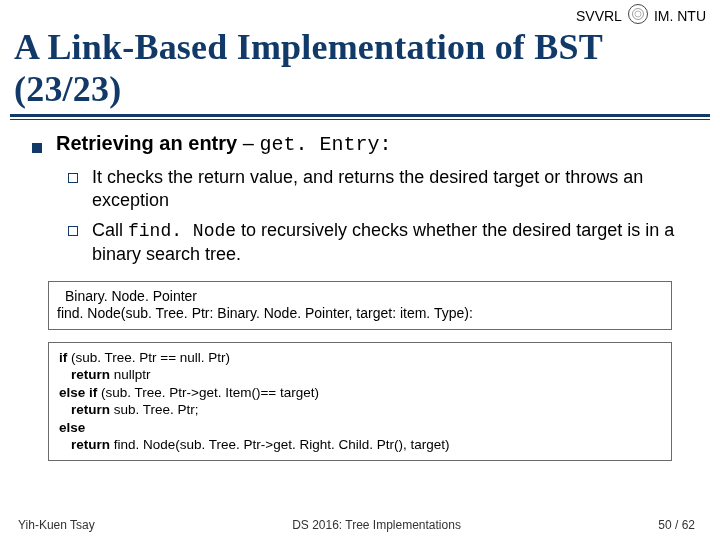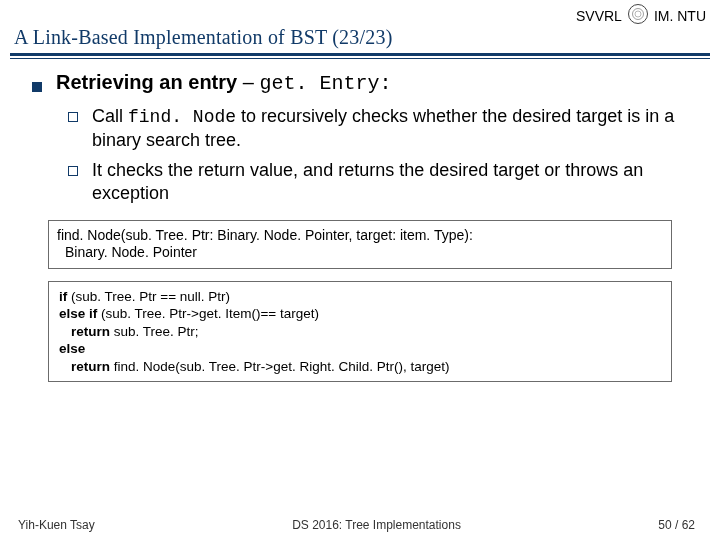--- a/index.html
+++ b/index.html
@@ -27,24 +27,24 @@
     border: 1px solid #444;
     border-radius: 50%;
     display: inline-flex;
     align-items: center;
     justify-content: center;
     font-size: 9px;
     color: #555;
   }
   .title {
     font-family: Georgia, "Times New Roman", serif;
-    font-size: 20px;
+    font-size: 36px;
     color: #113a68;
     padding: 0 14px 4px 14px;
-    font-weight: normal;
+    font-weight: bold;
     letter-spacing: 0.2px;
   }
   .rule1 {
     height: 3px;
     background: #113a68;
     margin: 0 10px;
   }
   .rule2 {
     height: 1px;
     background: #113a68;
@@ -145,37 +145,38 @@
 
   <div class="l1">
     <span class="sq"></span>
     <span class="l1-text">
       <span class="bold">Retrieving an entry</span><span> – </span><span class="code">get. Entry:</span>
     </span>
   </div>
 
   <div class="l2">
     <span class="sqo"></span>
+    <span class="l2-text">It checks the return value, and returns the desired target or throws an exception</span>
+  </div>
+
+  <div class="l2">
+    <span class="sqo"></span>
     <span class="l2-text">
       <span>Call </span><span class="code">find. Node</span><span> to recursively checks whether the desired target is in a binary search tree.</span>
     </span>
   </div>
 
-  <div class="l2">
-    <span class="sqo"></span>
-    <span class="l2-text">It checks the return value, and returns the desired target or throws an exception</span>
-  </div>
-
   <div class="codebox">
+    <div style="padding-left:8px">Binary. Node. Pointer</div>
     <div>find. Node(sub. Tree. Ptr: Binary. Node. Pointer, target: item. Type):</div>
-    <div style="padding-left:8px">Binary. Node. Pointer</div>
   </div>
 
   <div class="codebox2">
     <div><span class="bold">if</span><span> (sub. Tree. Ptr == null. Ptr)</span></div>
+    <span class="ind1"><span class="bold">return</span><span> nullptr</span></span>
     <div><span class="bold">else if</span><span> (sub. Tree. Ptr-&gt;get. Item()== target)</span></div>
     <span class="ind1"><span class="bold">return</span><span> sub. Tree. Ptr;</span></span>
     <div><span class="bold">else</span></div>
     <span class="ind1"><span class="bold">return</span><span> find. Node(sub. Tree. Ptr-&gt;get. Right. Child. Ptr(), target)</span></span>
   </div>
 
 </div>
 
 <div class="footer">
   <span>Yih-Kuen Tsay</span>

